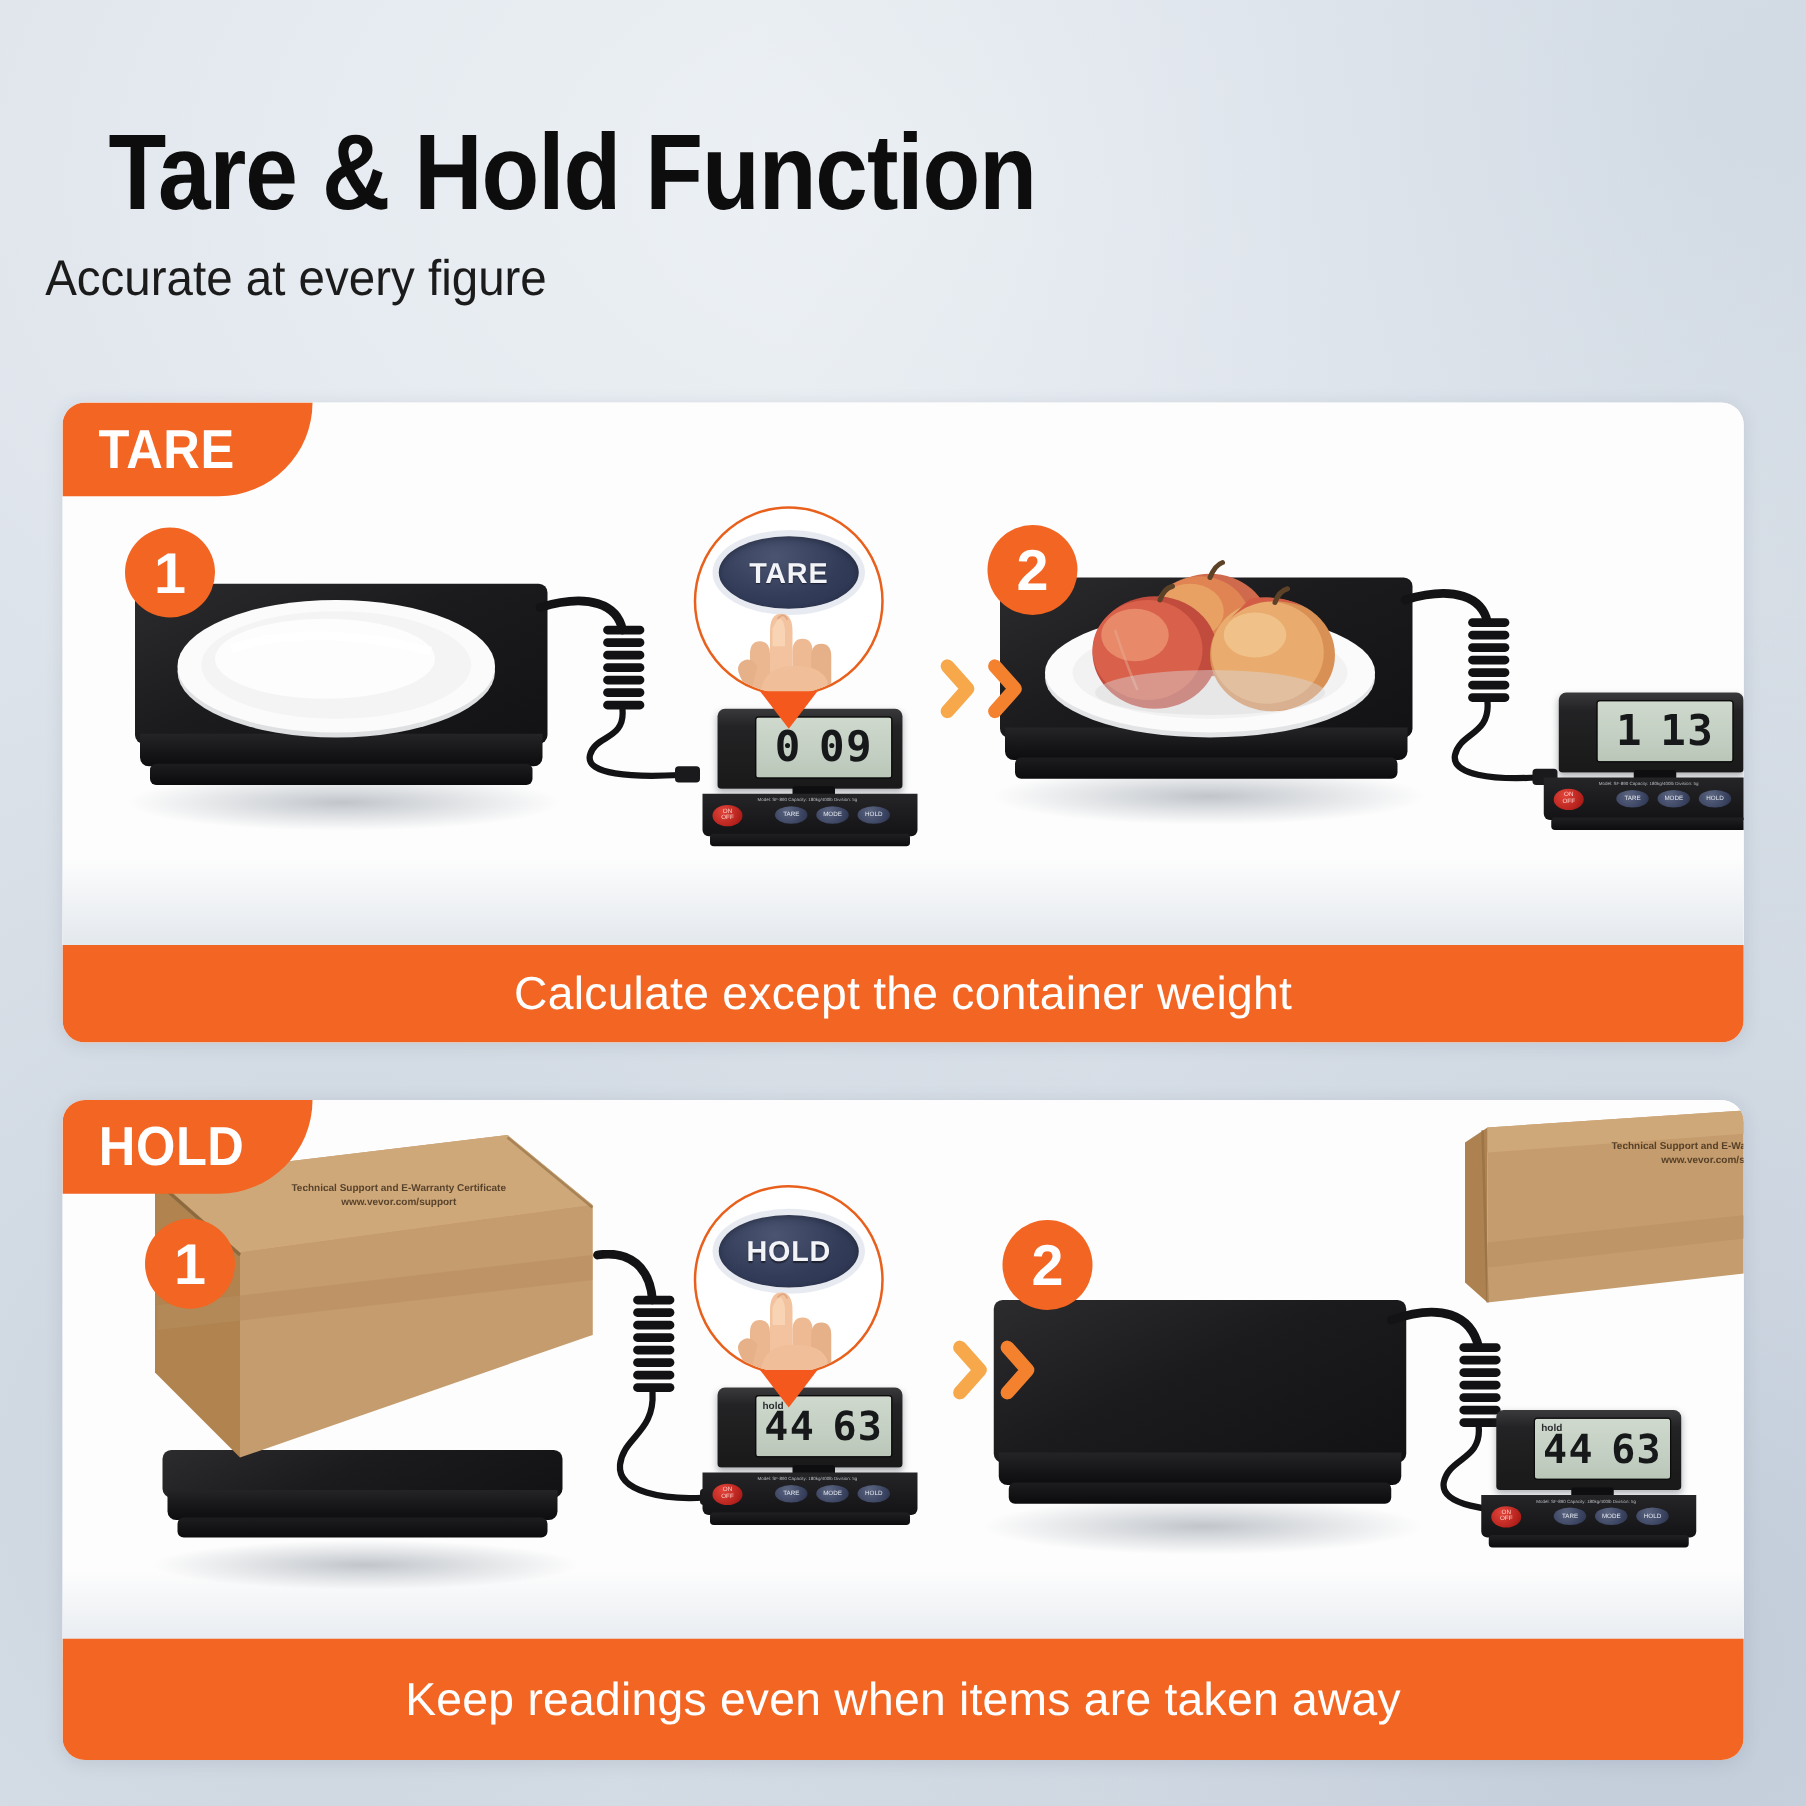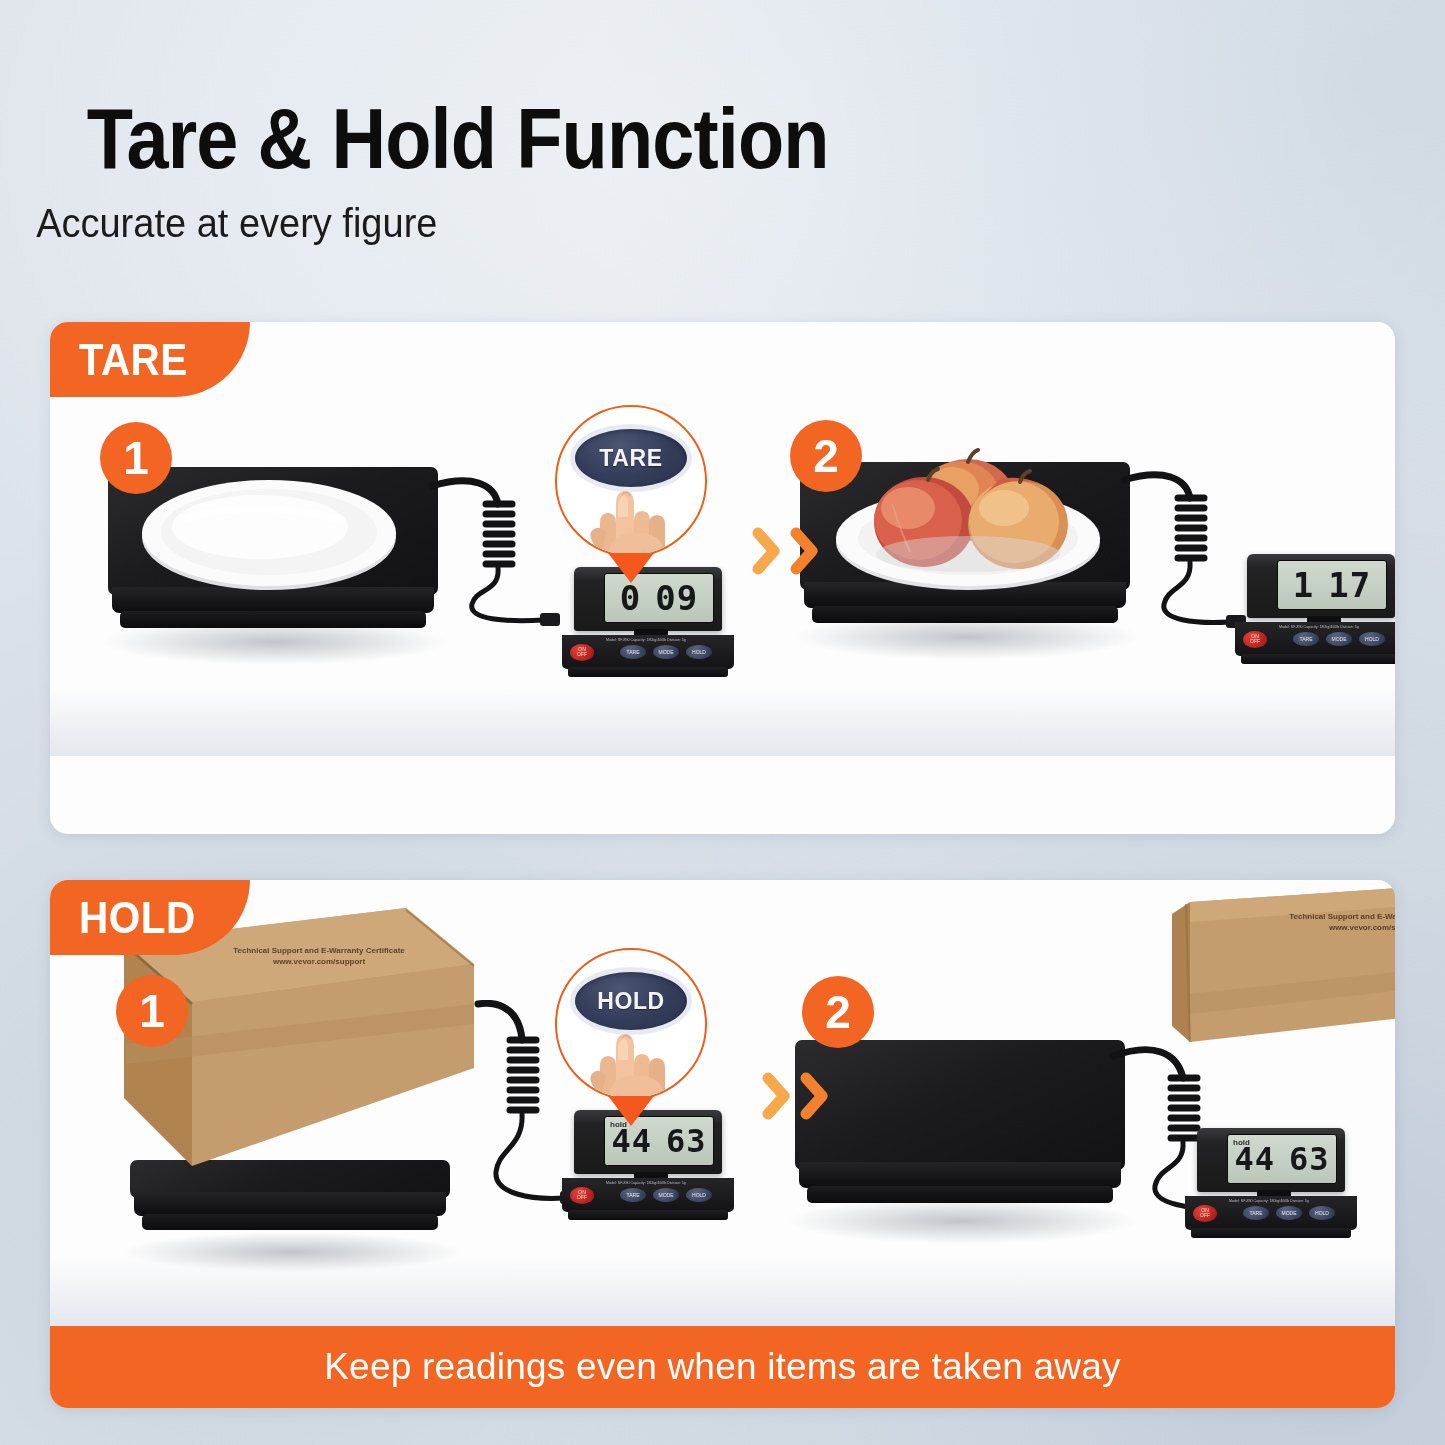--- a/index.html
+++ b/index.html
@@ -132,21 +132,21 @@
     left: 0; right: 0; bottom: 0;
     height: 78px;
     background: #f26522;
     color: #ffffff;
     display: flex;
     align-items: center;
     justify-content: center;
     font-size: 37px;
     letter-spacing: .2px;
   }
-  #card-hold .caption { height: 82px; }
+  #card-hold .caption { height: 97px; }
 
   
   .chevrons { position: absolute; z-index: 6; display: flex; gap: 4px; }
   .chev { width: 34px; height: 52px; }
 
   
   .callout { position: absolute; z-index: 8; }
   .callout-circle {
     width: 152px; height: 152px;
     border-radius: 50%;
@@ -459,21 +459,21 @@
       <path d="M78 98 C 80 124, 56 122, 52 140 C 49 156, 82 160, 118 158" stroke="#131315" stroke-width="5" fill="none" stroke-linecap="round"></path>
       <rect x="114" y="151" width="20" height="13" rx="3" fill="#1a1a1c"></rect>
     </svg>
 
     <div class="indicator" style="left:1185px; top:232px; width:172px; height:112px;">
       <div class="ind-body" style="left:12px; top:0; width:148px; height:64px;"></div>
       <div class="ind-lcd" style="left:42px; top:6px; width:110px; height:50px;">
         <div class="lcd-hold-flag"></div>
         <div class="lcd-digits" style="font-size:34px;">
           <span>1</span>
-          <span>17</span>
+          <span>13</span>
         </div>
       </div>
       <div class="ind-notch" style="left:72px; top:62px; width:34px; height:9px;"></div>
       <div class="ind-panel" style="left:0; top:68px; width:172px; height:34px; padding:0 8px;">
         <div class="btn-red" style="width:24px; height:17px; font-size:5px;">
           <span>ON</span>
           <span>OFF</span>
         </div>
         <div style="display:flex; gap:7px; margin-left:26px;">
           <div class="btn-navy" style="width:26px;height:14px;font-size:5px;">
@@ -489,20 +489,23 @@
         <div class="ind-spec" style="position:absolute; left:44px; top:3px; font-size:3.6px;">Model: SF-890   Capacity: 180kg/400lb  Division: 5g</div>
       </div>
       <div class="ind-foot" style="left:6px; top:100px; width:160px; height:10px;"></div>
     </div>
   </div>
 
   <div class="corner-badge">
     <span>TARE</span>
   </div>
 
+  <div class="caption">
+    <span>Calculate except the container weight</span>
+  </div>
 </div>
 
 <div class="card" id="card-hold">
 
   <div class="stage">
     <div class="ground"></div>
 
     <div class="platform" style="left:80px; top:280px; width:320px; height:110px;">
       <div class="plat-shadow" style="left:-10px; top:72px; width:345px; height:40px;"></div>
       <div class="plat-top" style="left:0; top:0; width:320px; height:38px;"></div>

